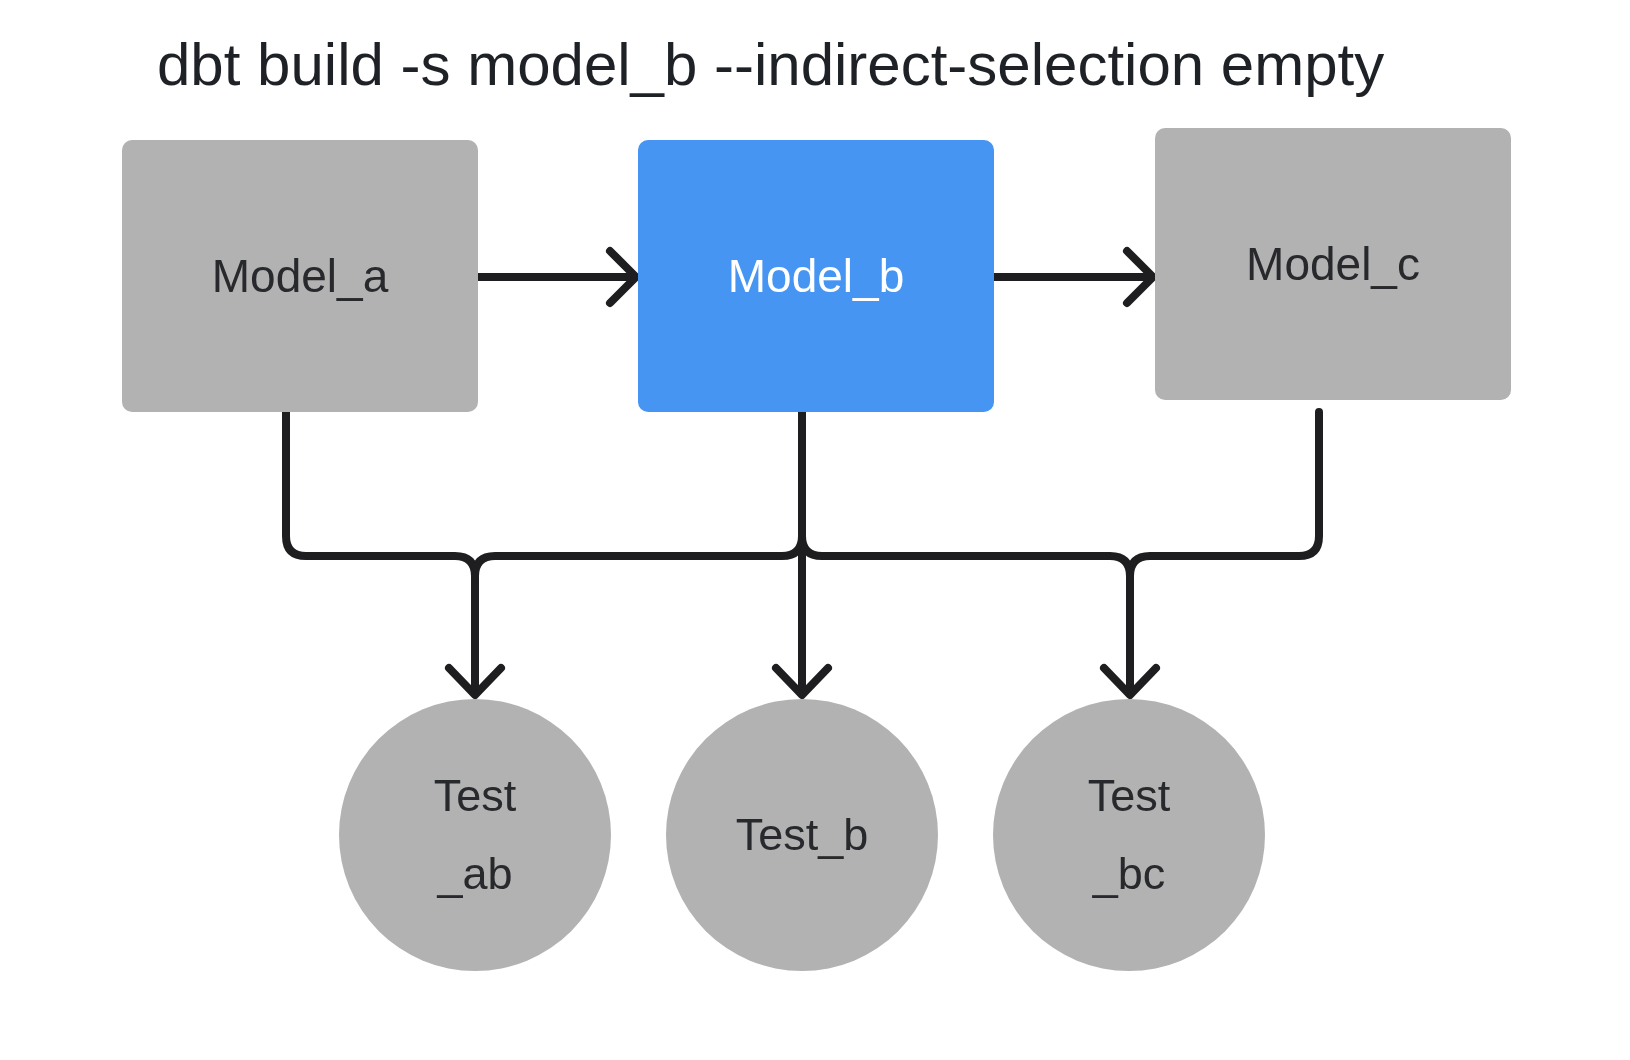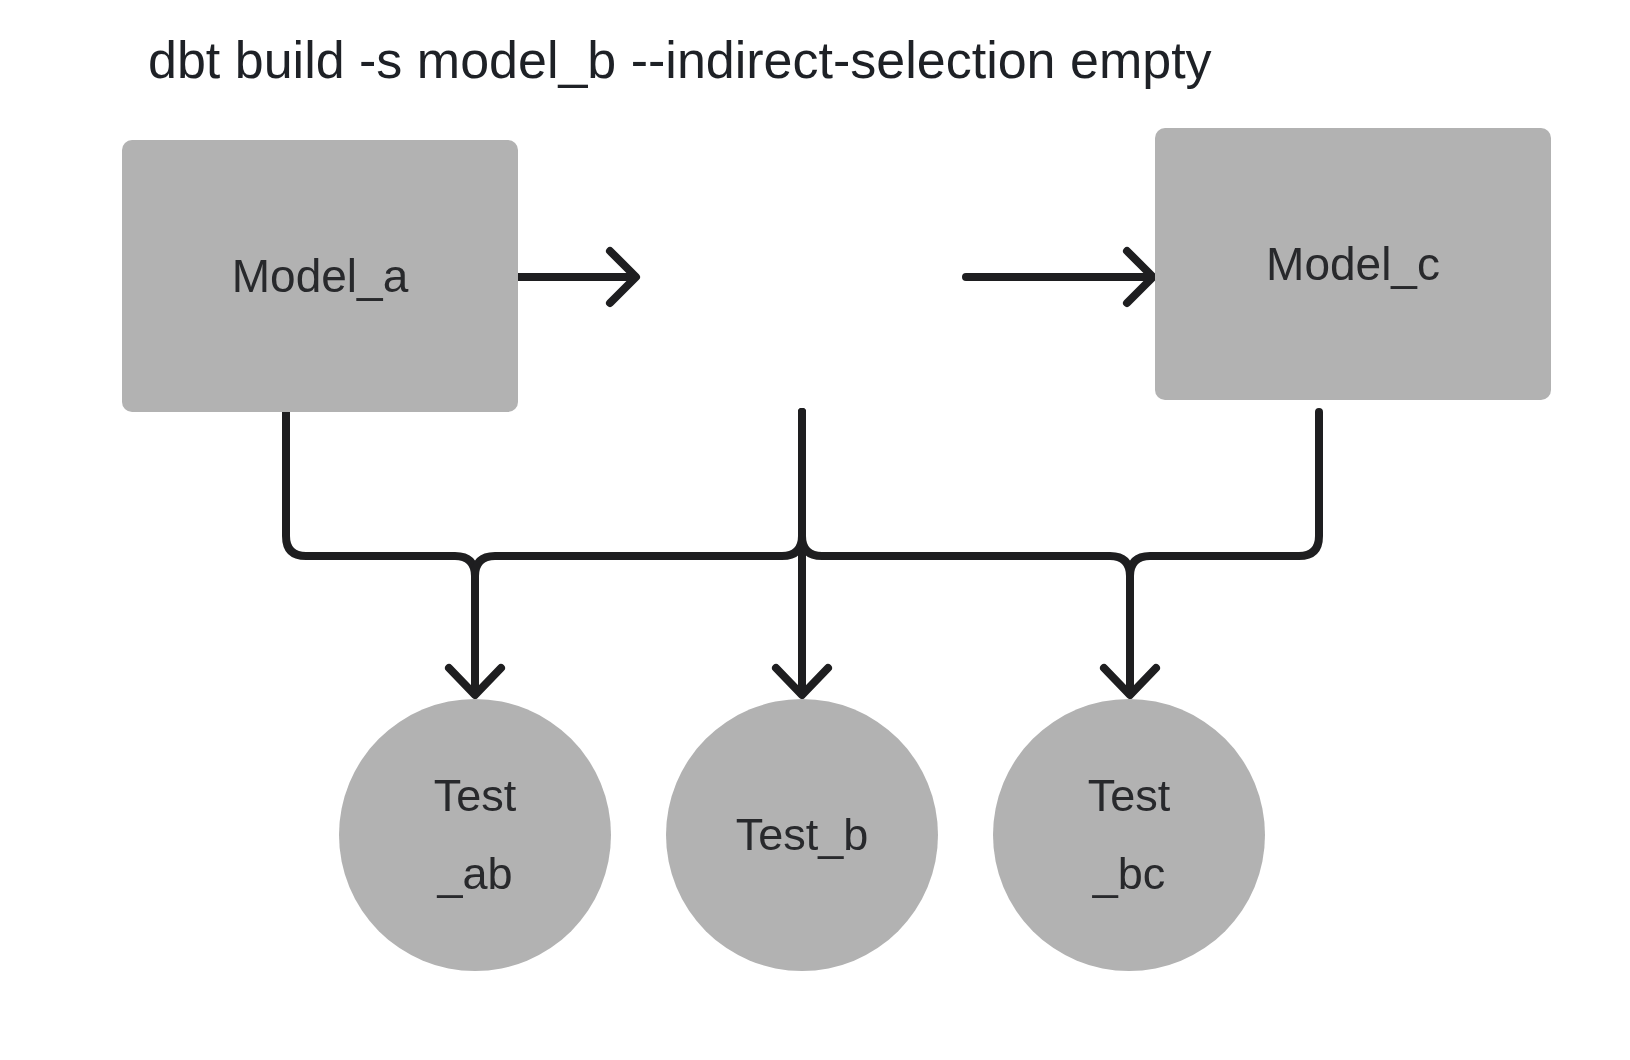--- a/index.html
+++ b/index.html
@@ -10,37 +10,37 @@
   #stage {
     position: relative;
     width: 1630px;
     height: 1060px;
     background: var(--background, #ffffff);
     font-family: "Liberation Sans", sans-serif;
     overflow: hidden;
   }
   #title {
     position: absolute;
-    left: 148px;
+    left: 157px;
     top: 30px;
-    font-size: 52px;
+    font-size: 60px;
     font-weight: 500;
     letter-spacing: 0px;
     color: var(--title_text, #1e2126);
     white-space: nowrap;
   }
   .node {
     position: absolute;
     display: flex;
     align-items: center;
     justify-content: center;
     box-sizing: border-box;
   }
   .model {
-    width: 396px;
+    width: 356px;
     height: 272px;
     border-radius: 10px;
     font-size: 46px;
     background: var(--node_gray, #b2b2b2);
     color: var(--text_dark, #28292c);
   }
   .model.selected {
     background: var(--node_blue, #4695f3);
     color: var(--text_light, #ffffff);
   }
@@ -97,20 +97,23 @@
 
     <path class="edge" d="M802 412 V536 Q802 556 822 556 H1110 Q1130 556 1130 576"></path>
 
     <path class="edge" d="M1319 412 V536 Q1319 556 1299 556 H1150 Q1130 556 1130 576 V688 M1104 668 L1130 695 L1156 668"></path>
   </svg>
 
   <div id="model-a" class="node model">
     <span>Model_a</span>
   </div>
 
+  <div id="model-b" class="node model selected">
+    <span>Model_b</span>
+  </div>
 
   <div id="model-c" class="node model">
     <span>Model_c</span>
   </div>
 
   <div id="test-ab" class="node test">
     <span>Test
 _ab</span>
   </div>
 

